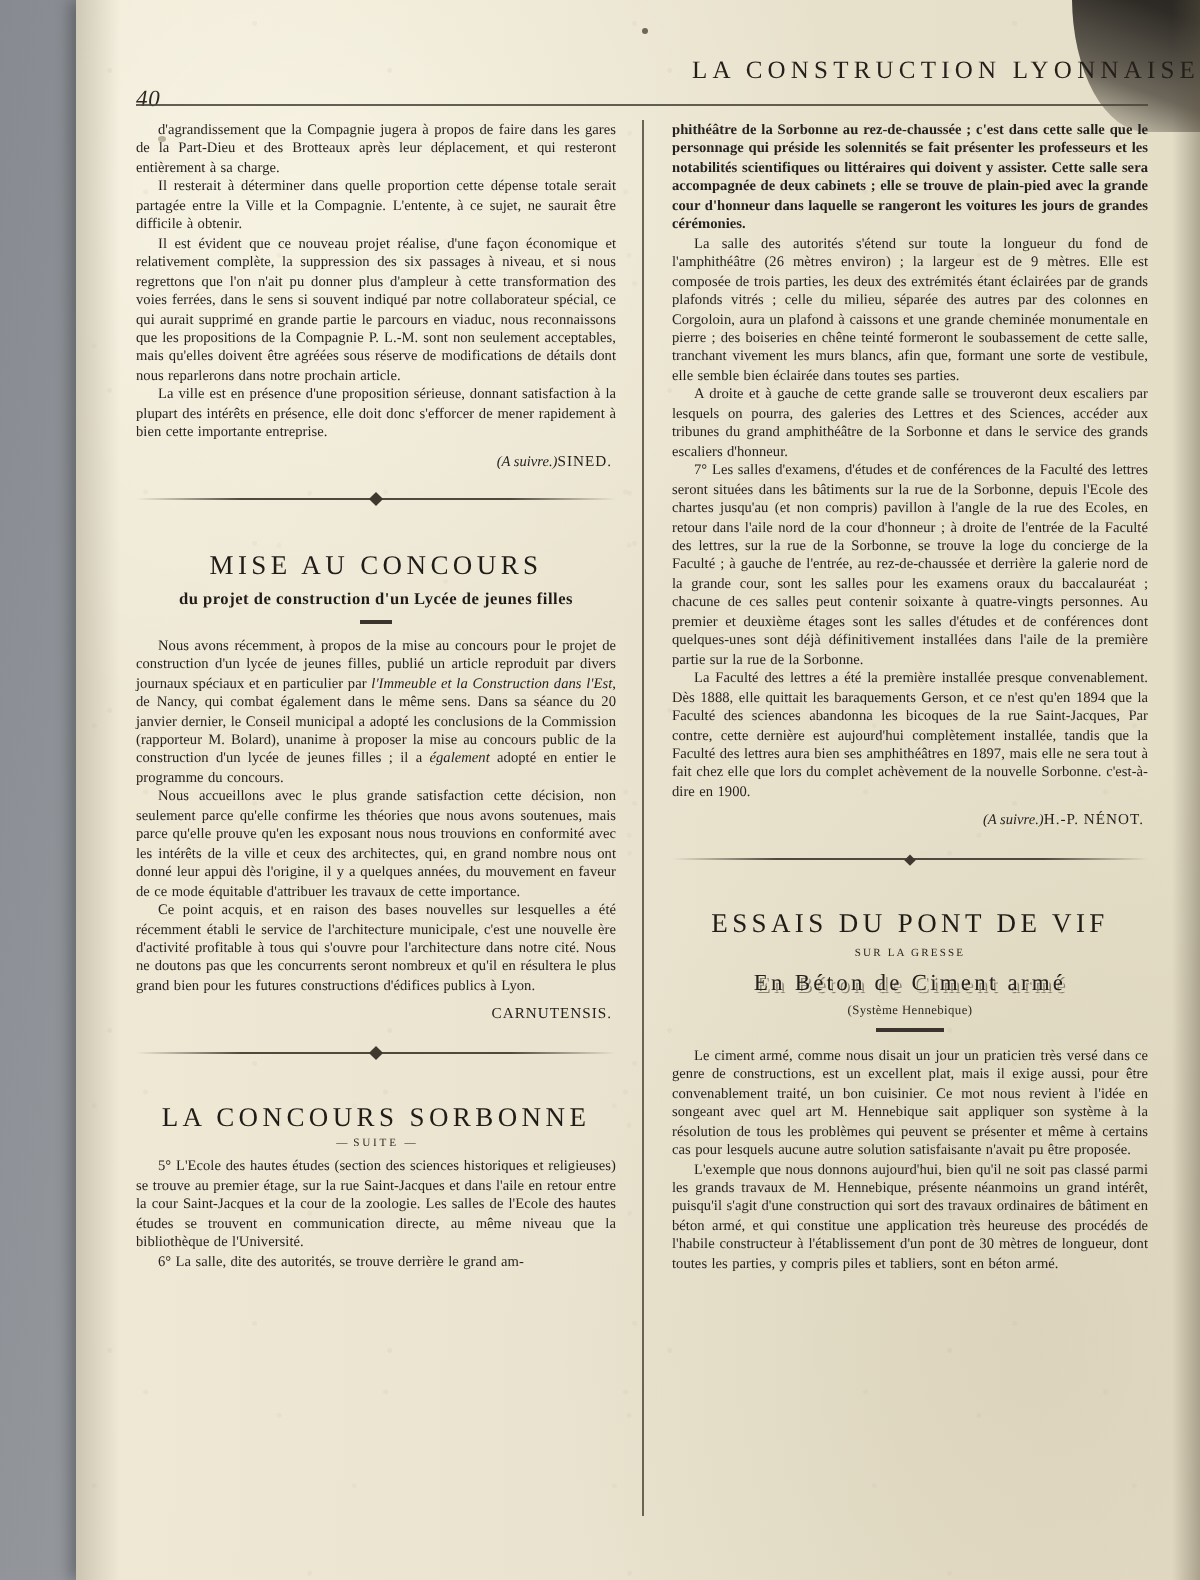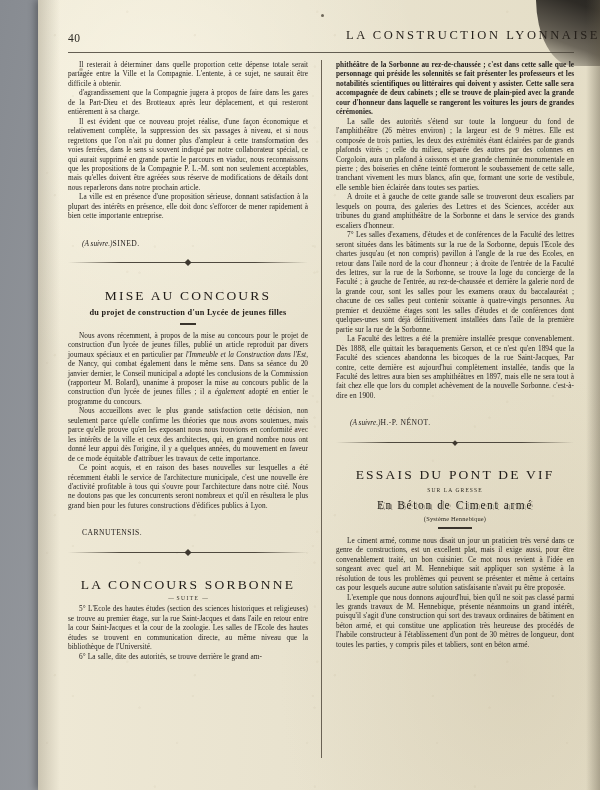--- a/index.html
+++ b/index.html
@@ -80,24 +80,25 @@
 
   
   .running-head {
     position: absolute;
     left: 0; right: 0;
     top: 28px;
     height: 20px;
   }
   .folio {
     position: absolute;
-    left: 30px; top: 4px;
+    left: 30px; top: 16px;
     font-size: 11.5px;
     letter-spacing: 0.4px;
     color: #2b2822;
+    font-style: italic;
   }
   .head-title {
     position: absolute;
     left: 0; right: 0; top: 0;
     text-align: right;
     font-size: 12.5px;
     letter-spacing: 2.6px;
     color: #241f1a;
   }
   .head-rule {
@@ -153,23 +154,23 @@
     letter-spacing: 0.02px;
     word-spacing: 0.35px;
     -webkit-font-smoothing: antialiased;
   }
   p.no-indent { text-indent: 0; font-weight: bold; }
   em { font-style: italic; }
 
   
   .sig-line {
     display: flex;
-    justify-content: flex-start;
+    justify-content: flex-end;
     align-items: baseline;
-    margin-top: 18px;
+    margin-top: 5px;
     padding: 0 2px 0 14px;
     font-size: 7.3px;
     color: #262220;
   }
   .a-suivre { font-style: italic; }
   .signature {
     font-variant: small-caps;
     letter-spacing: 0.5px;
     font-size: 7.6px;
   }
@@ -277,22 +278,22 @@
   <div class="running-head">
     <div class="folio">40</div>
     <div class="head-title">LA CONSTRUCTION LYONNAISE</div>
   </div>
   <div class="head-rule"></div>
 
   <div class="columns">
 
     <div class="col col-left">
 
+      <p>d'agrandissement que la Compagnie jugera à propos de faire dans les gares de la Part-Dieu et des Brotteaux après leur déplacement, et qui resteront entièrement à sa charge.</p>
       <p>Il resterait à déterminer dans quelle proportion cette dépense totale serait partagée entre la Ville et la Compagnie. L'entente, à ce sujet, ne saurait être difficile à obtenir.</p>
-      <p>d'agrandissement que la Compagnie jugera à propos de faire dans les gares de la Part-Dieu et des Brotteaux après leur déplacement, et qui resteront entièrement à sa charge.</p>
       <p>Il est évident que ce nouveau projet réalise, d'une façon économique et relativement complète, la suppression des six passages à niveau, et si nous regrettons que l'on n'ait pu donner plus d'ampleur à cette transformation des voies ferrées, dans le sens si souvent indiqué par notre collaborateur spécial, ce qui aurait supprimé en grande partie le parcours en viaduc, nous reconnaissons que les propositions de la Compagnie P. L.-M. sont non seulement acceptables, mais qu'elles doivent être agréées sous réserve de modifications de détails dont nous reparlerons dans notre prochain article.</p>
       <p>La ville est en présence d'une proposition sérieuse, donnant satisfaction à la plupart des intérêts en présence, elle doit donc s'efforcer de mener rapidement à bien cette importante entreprise.</p>
 
       <div class="sig-line">
         <span class="a-suivre">(A suivre.)</span>
         <span class="signature">SINED.</span>
       </div>
 
       <div class="ornament">
         <span class="bar"></span>

